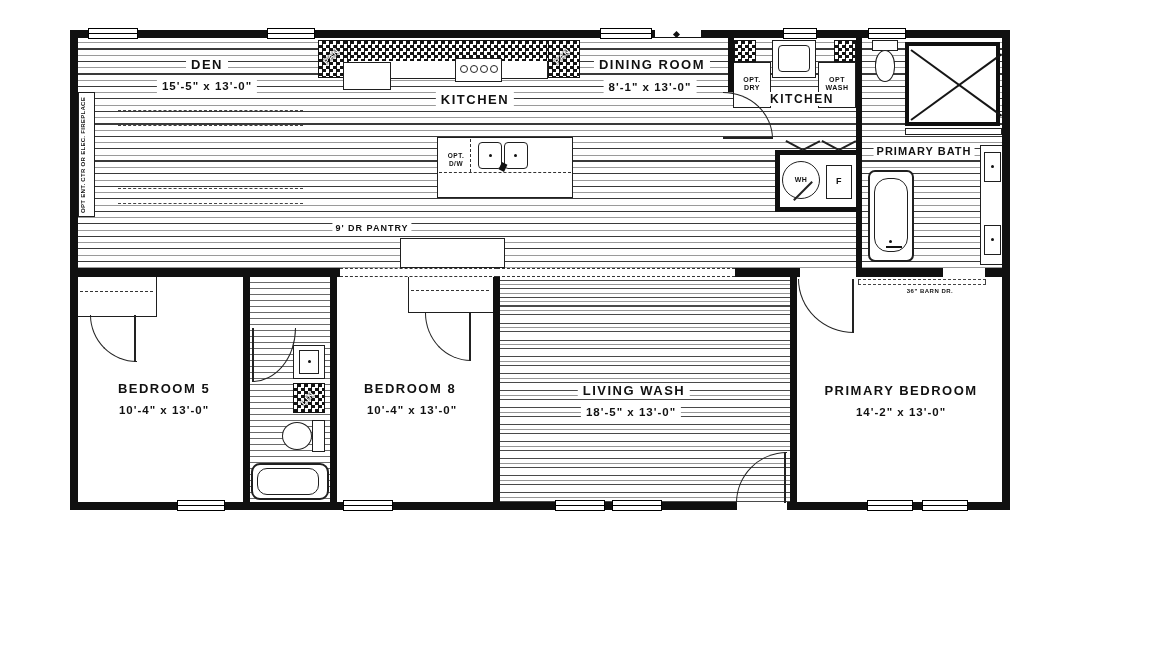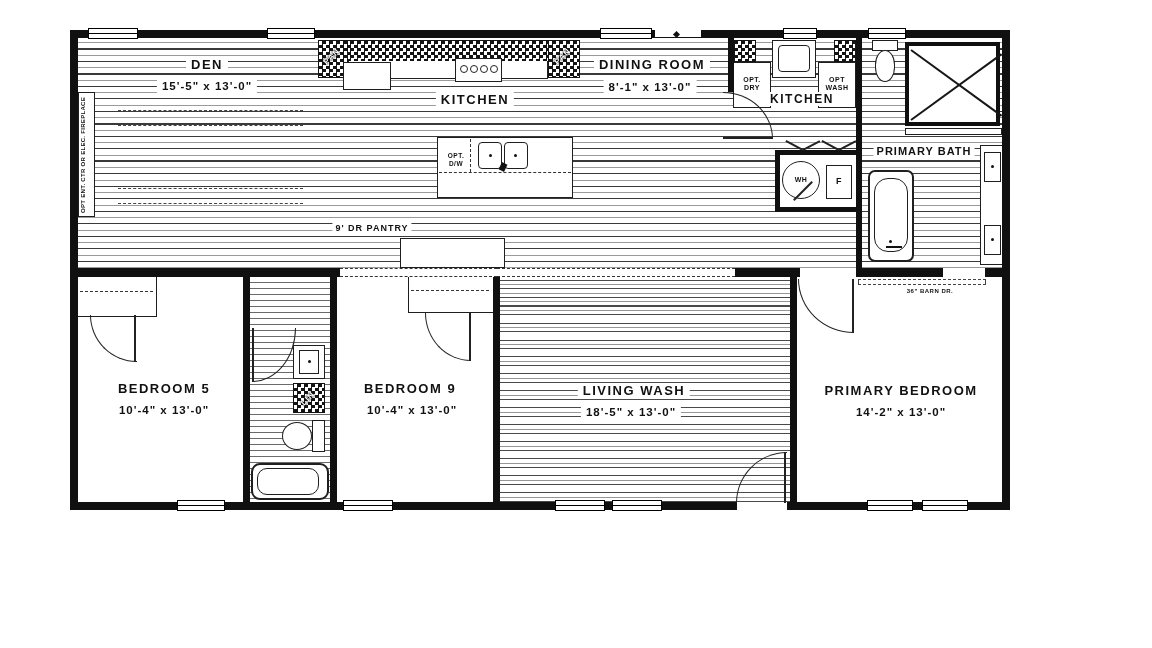--- a/index.html
+++ b/index.html
@@ -194,21 +194,21 @@
   <div class="lbl" style="left:652px;top:57px;">DINING ROOM</div>
   <div class="lbl dims" style="left:650px;top:79px;">8'-1" x 13'-0"</div>
 
   <div class="lbl" style="left:802px;top:92px;font-size:12px;padding:0 3px;">KITCHEN</div>
 
   <div class="lbl" style="left:924px;top:144px;font-size:11px;padding:0 3px;letter-spacing:1px;">PRIMARY BATH</div>
 
   <div class="lbl" style="left:164px;top:381px;">BEDROOM 5</div>
   <div class="lbl dims" style="left:164px;top:402px;">10'-4" x 13'-0"</div>
 
-  <div class="lbl" style="left:410px;top:381px;">BEDROOM 9</div>
+  <div class="lbl" style="left:410px;top:381px;">BEDROOM 8</div>
   <div class="lbl dims" style="left:412px;top:402px;">10'-4" x 13'-0"</div>
 
   <div class="lbl" style="left:634px;top:383px;">LIVING WASH</div>
   <div class="lbl dims" style="left:631px;top:404px;">18'-5" x 13'-0"</div>
 
   <div class="lbl" style="left:901px;top:383px;">PRIMARY BEDROOM</div>
   <div class="lbl dims" style="left:901px;top:404px;">14'-2" x 13'-0"</div>
 
 </div>
 

